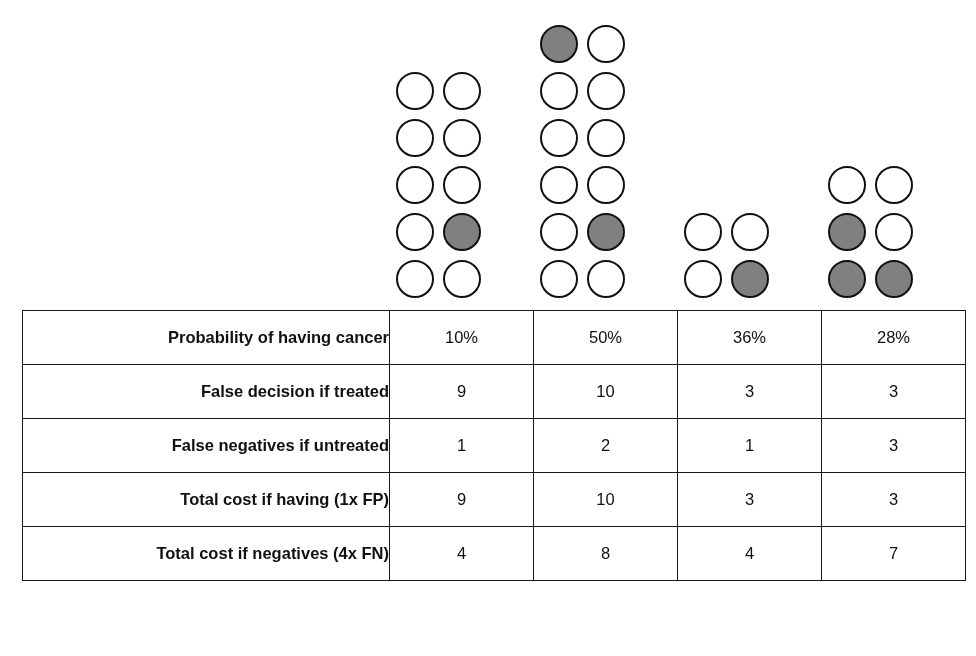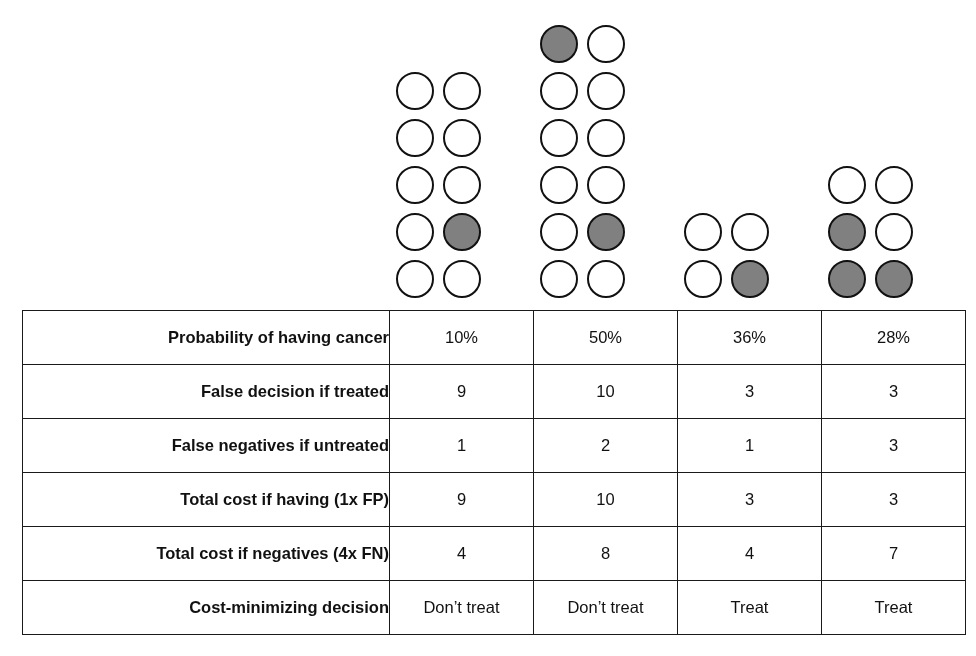--- a/index.html
+++ b/index.html
@@ -190,23 +190,16 @@
           <td class="value">3</td>
           <td class="value">3</td>
         </tr>
         <tr>
           <td class="row-label">Total cost if negatives (4x FN)</td>
           <td class="value">4</td>
           <td class="value">8</td>
           <td class="value">4</td>
           <td class="value">7</td>
         </tr>
-        <tr>
-          <td class="row-label">Cost-minimizing decision</td>
-          <td class="value">Don’t treat</td>
-          <td class="value">Don’t treat</td>
-          <td class="value">Treat</td>
-          <td class="value">Treat</td>
-        </tr>
       </tbody>
   </table>
 
 </div>
 
 </body></html>

